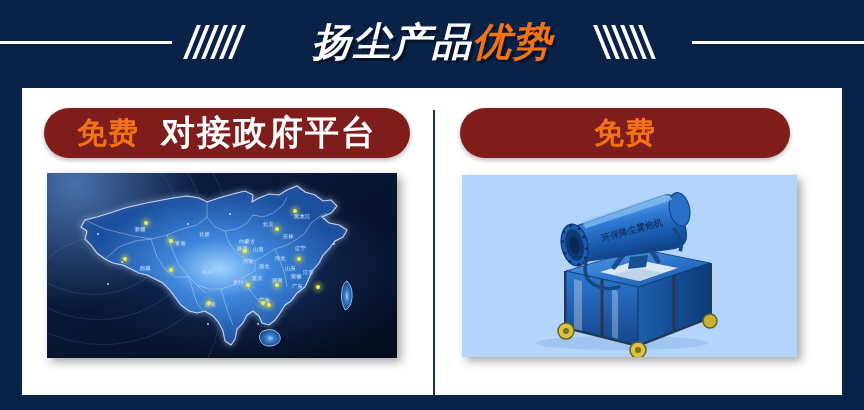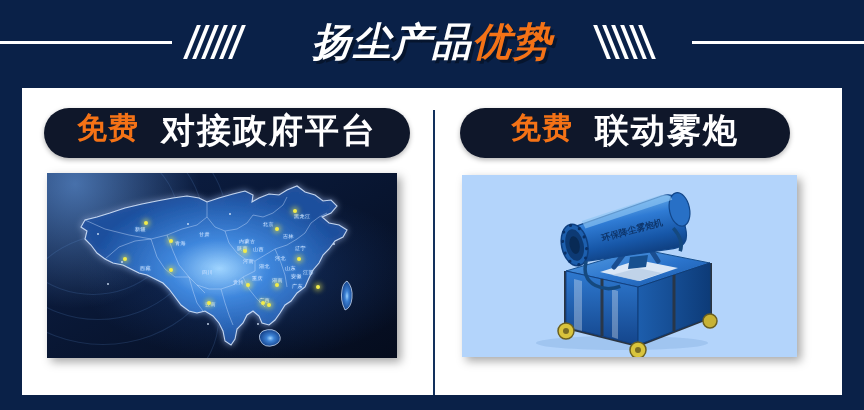--- a/index.html
+++ b/index.html
@@ -42,21 +42,21 @@
     background:#12305c;
   }
 
   
   .card{position:absolute;top:88px;width:410px;height:307px;}
   .card.left{left:22px;}
   .card.right{left:434px;}
 
   .pill{
     position:absolute;top:20px;height:50px;border-radius:25px;
-    background:#0f172a;display:flex;justify-content:center;
+    background:#7f1d1d;display:flex;align-items:center;justify-content:center;
     box-shadow:0 2px 5px rgba(0,0,0,.30);
     white-space:nowrap;padding:0 22px;box-sizing:border-box;gap:13px;
   }
   .card.left .pill{left:22px;width:366px;}
   .card.right .pill{left:26px;width:330px;}
   .pill .o{color:#f47216;font-size:30px;font-weight:bold;letter-spacing:1px;}
   .pill .w{color:#ffffff;font-size:34px;font-weight:bold;letter-spacing:2px;margin-left:9px;}
 
   .thumb{
     position:absolute;overflow:hidden;
@@ -234,21 +234,20 @@
       <span class="star" style="left:60px;top:110px;"></span>
       <span class="star" style="left:160px;top:150px;"></span>
       <span class="star" style="left:286px;top:70px;"></span>
     </div>
   </div>
 
   <div class="card right">
 
     <div class="pill">
       <span class="o">免费</span>
-      <span class="w">联动雾炮</span>
     </div>
 
     <div class="thumb">
       <div class="cannon-bg"></div>
 
       <svg class="cannonsvg" width="335" height="182" viewBox="0 0 335 182">
         <defs>
           <linearGradient id="barrelG" x1="0" y1="0" x2="0" y2="1">
             <stop offset="0%" stop-color="#63a8e8"></stop>
             <stop offset="28%" stop-color="#2f7bd4"></stop>

